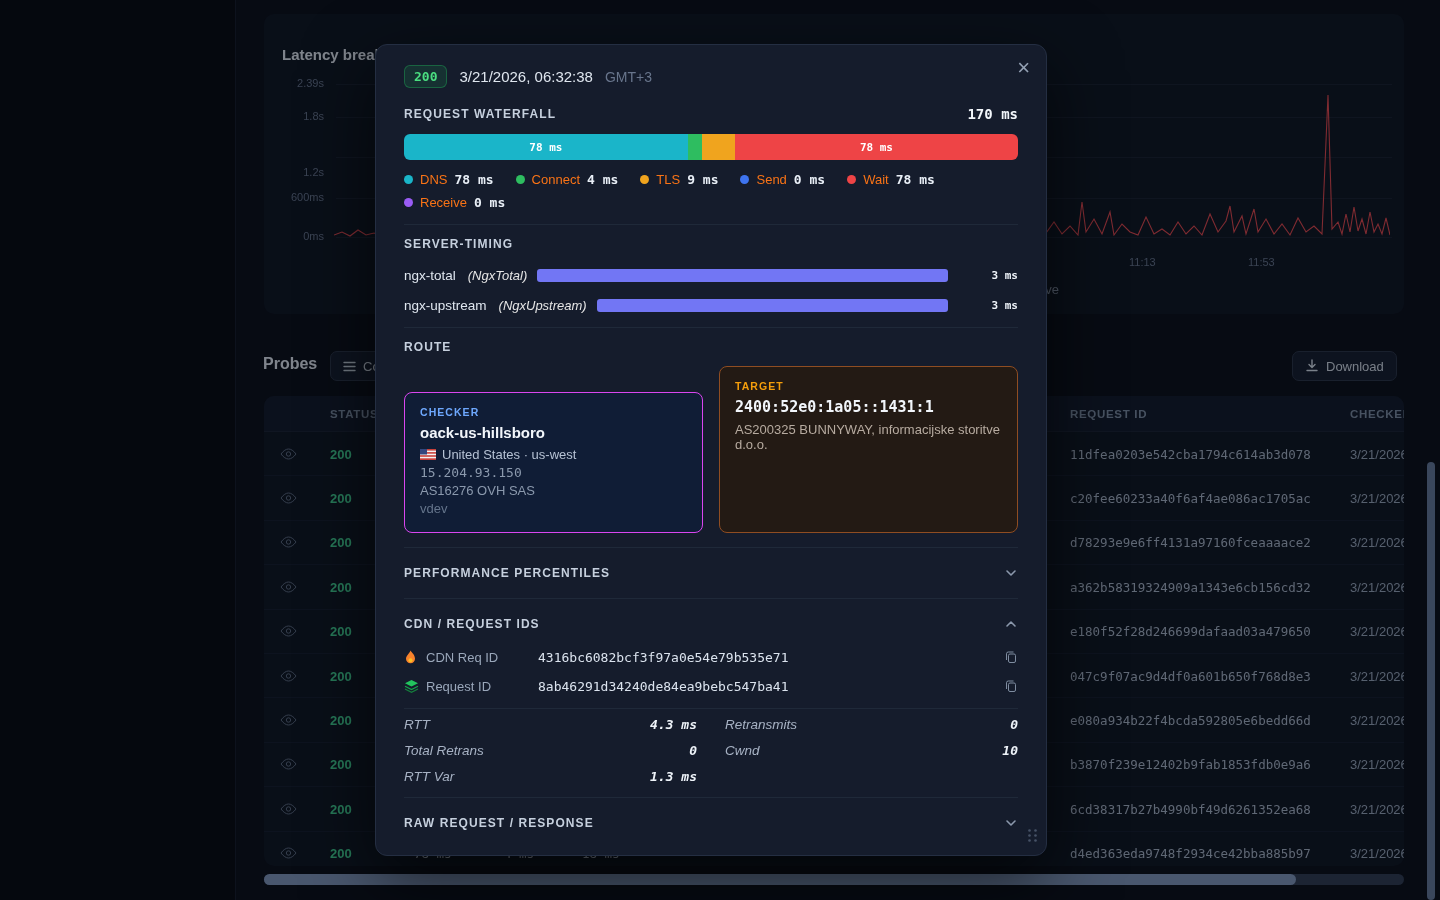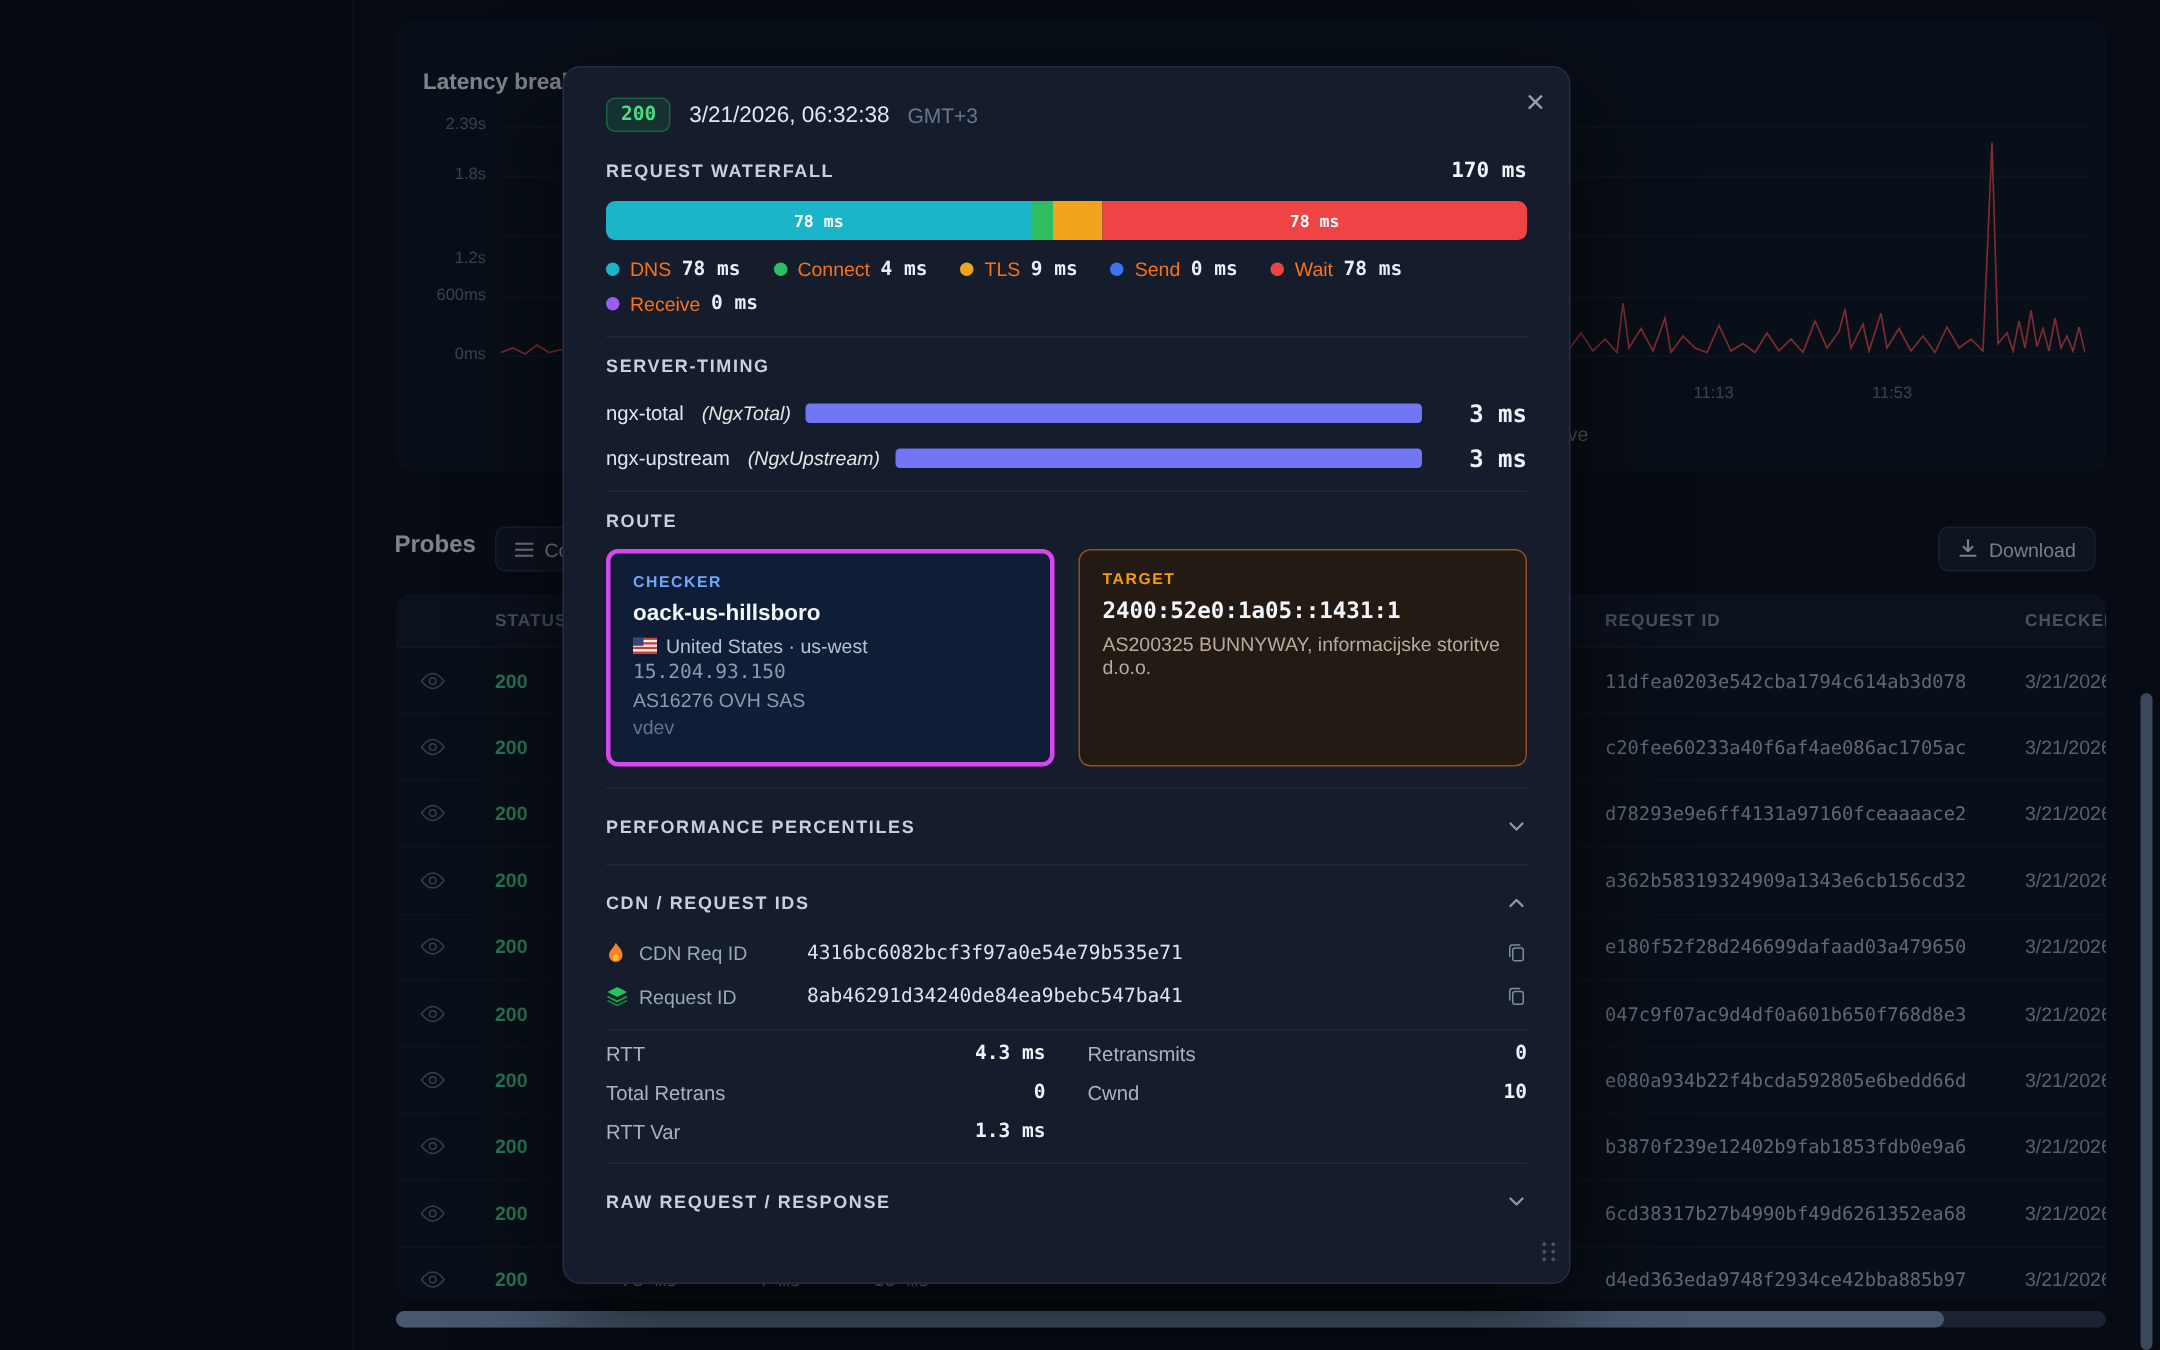--- a/index.html
+++ b/index.html
@@ -61,43 +61,43 @@
   .lg-dot { width:9px; height:9px; border-radius:50%; }
   .lg-label { font-size:13px; color:#f97316; }
   .lg-value { font-size:13px; font-weight:700; color:#e9eff7; }
 
   .plain-head { margin:12px 0 12px; }
   .st-row { display:flex; align-items:center; height:24px; margin-bottom:6px; }
   .st-name { font-size:13.5px; color:#dfe6ef; }
   .st-desc { font-size:13px; color:#e5e5e5; margin-left:12px;font-style:italic; }
   .st-bar-wrap { flex:1; margin:0 14px 0 10px; }
   .st-bar { height:13px; border-radius:3px; background:#7276f4; width:100%; }
-  .st-value { width:56px; text-align:right; font-size:16px; font-weight:700; color:#eef3f9; }
+  .st-value { width:56px; text-align:right; font-size:11px; font-weight:700; color:#eef3f9; }
 
   #route-grid { display:grid; grid-template-columns:1fr 1fr; gap:16px; margin-bottom:14px; }
   .route-card { border-radius:8px; padding:13px 15px; }
-  #checker-card { background:#101d36; border:3px solid #d946ef; }
+  #checker-card { background:#101d36; border:1px solid #d946ef;margin-top:26px; }
   #target-card  { background:#231a14; border:1px solid #8f4d22; }
   .rc-label { font-size:10.5px; font-weight:700; letter-spacing:.1em; }
   #checker-card .rc-label { color:#6ea8fe; }
   #target-card  .rc-label { color:#f59e0b; }
   .rc-title { font-size:15px; font-weight:700; color:#f2f6fb; margin:6px 0 6px; }
   .rc-line { font-size:13px; color:#b6c2d4; margin-bottom:3px; display:flex; align-items:center; gap:6px; }
   .rc-line.dim { color:#8b99ad; }
   .rc-line.dimmer { color:#64748b; }
   #target-card .rc-line { color:#b7aba0; }
 
   .collapse-row { display:flex; align-items:center; justify-content:space-between; height:42px; cursor:pointer; }
   .id-row { display:flex; align-items:center; height:24px; margin-bottom:5px; }
   .id-icon { width:22px; display:flex; }
   .id-label { width:112px; font-size:13px; color:#9aa7ba; }
   .id-value { font-size:13px; color:#dbe3ee; }
   .copy-btn { margin-left:auto; cursor:pointer; display:flex; }
 
-  #tcp-grid { display:grid; grid-template-columns:1fr 1fr; column-gap:28px; row-gap:4px; margin:2px 0 10px; }
+  #tcp-grid { display:grid; grid-template-columns:1fr 1fr; column-gap:28px; row-gap:4px; margin:2px 0 10px;font-style:italic; }
   .tcp-cell { display:flex; align-items:center; height:22px; }
   .tcp-label { font-size:13.5px; color:#a7b2c4; }
   .tcp-value { margin-left:auto; font-size:13px; font-weight:700; color:#eef3f9; }
 
   #resize-grip { position:absolute; right:8px; bottom:8px; cursor:nwse-resize; opacity:.7; }
 </style>
 </head>
 <body>
 
 <div id="sidebar"></div>

